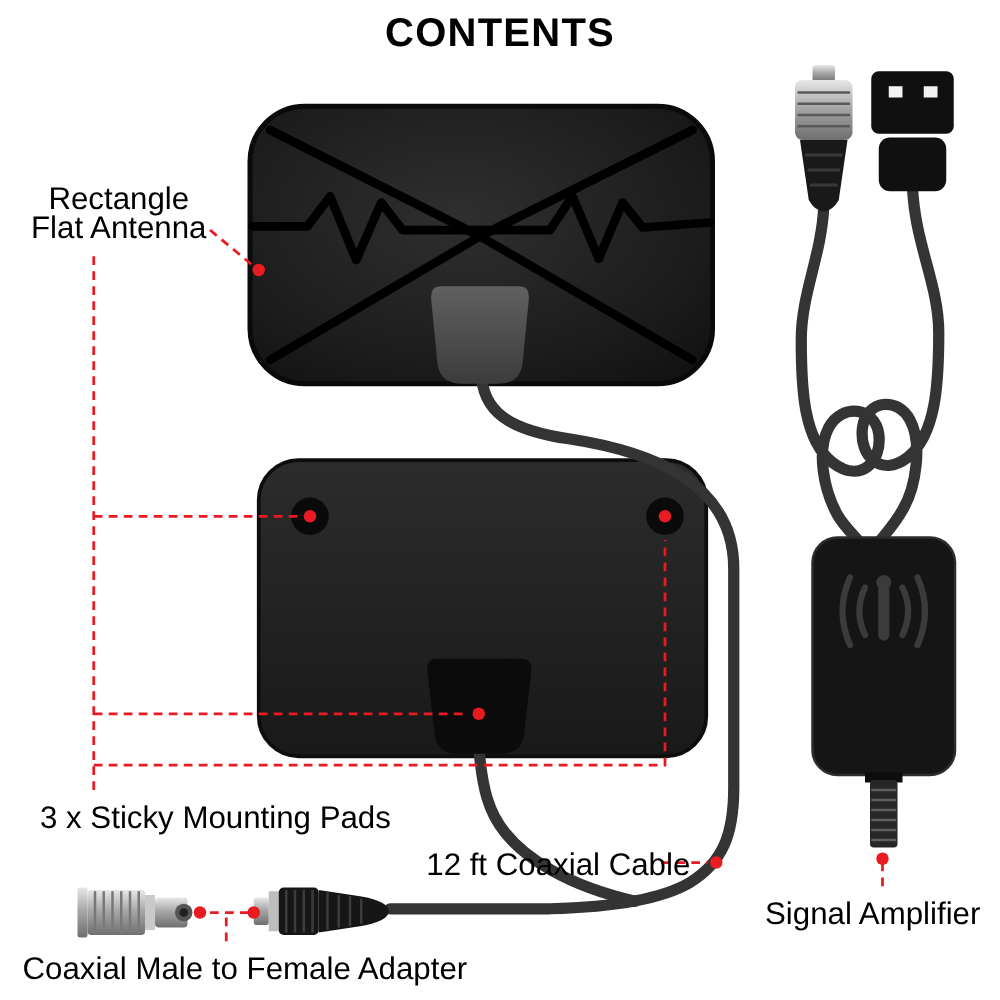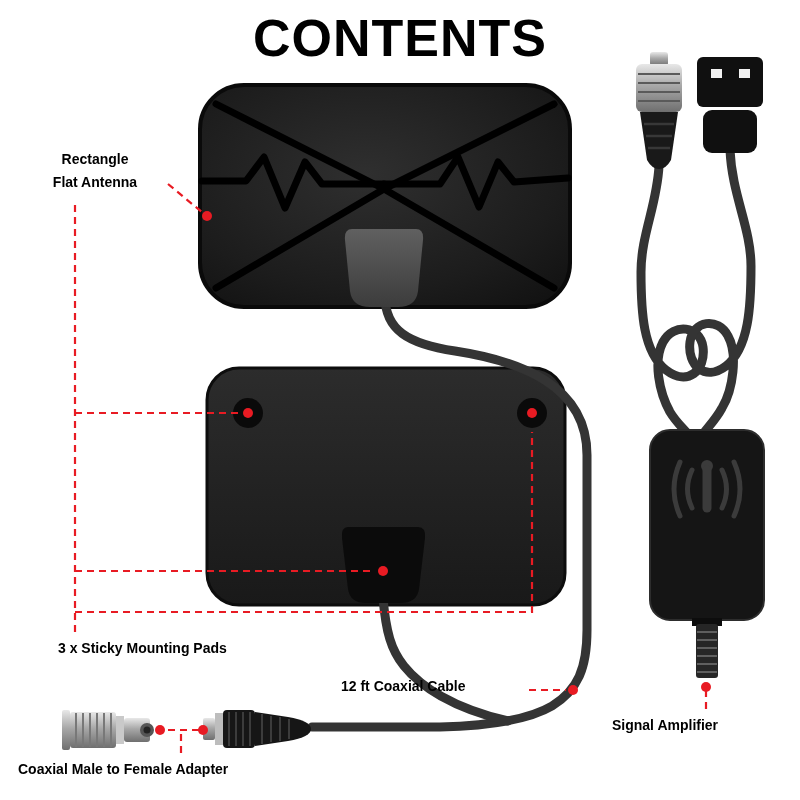--- a/index.html
+++ b/index.html
@@ -3,28 +3,28 @@
 <meta charset="utf-8">
 <style>
   html,body { margin:0; padding:0; background:#ffffff; }
   .stage {
     position:relative; width:800px; height:800px; background:#ffffff;
     font-family:"Liberation Sans", sans-serif; overflow:hidden;
   }
   .art { position:absolute; left:0; top:0; }
   .title {
     position:absolute; top:8px; left:0; width:100%; text-align:center;
-    font-size:52px; font-weight:bold; letter-spacing:1px; color:#000;
+    font-size:32px; font-weight:bold; letter-spacing:1px; color:#000;
   }
   .label {
-    position:absolute; font-size:14px; font-weight:bold; color:#000;
+    position:absolute; font-size:25px; font-weight:normal; color:#000;
     white-space:nowrap;
   }
   .lbl-antenna { left:15px; top:148px; width:160px; text-align:center; line-height:23px; white-space:normal; }
-  .lbl-pads    { left:58px;  top:640px; }
+  .lbl-pads    { left:32px;  top:640px; }
   .lbl-cable   { left:341px; top:678px; }
   .lbl-adapter { left:18px;  top:761px; }
   .lbl-amp     { left:612px; top:717px; }
 </style>
 </head>
 <body>
 
 <div class="stage">
 
   <svg class="art" width="800" height="800" viewBox="0 0 800 800">

